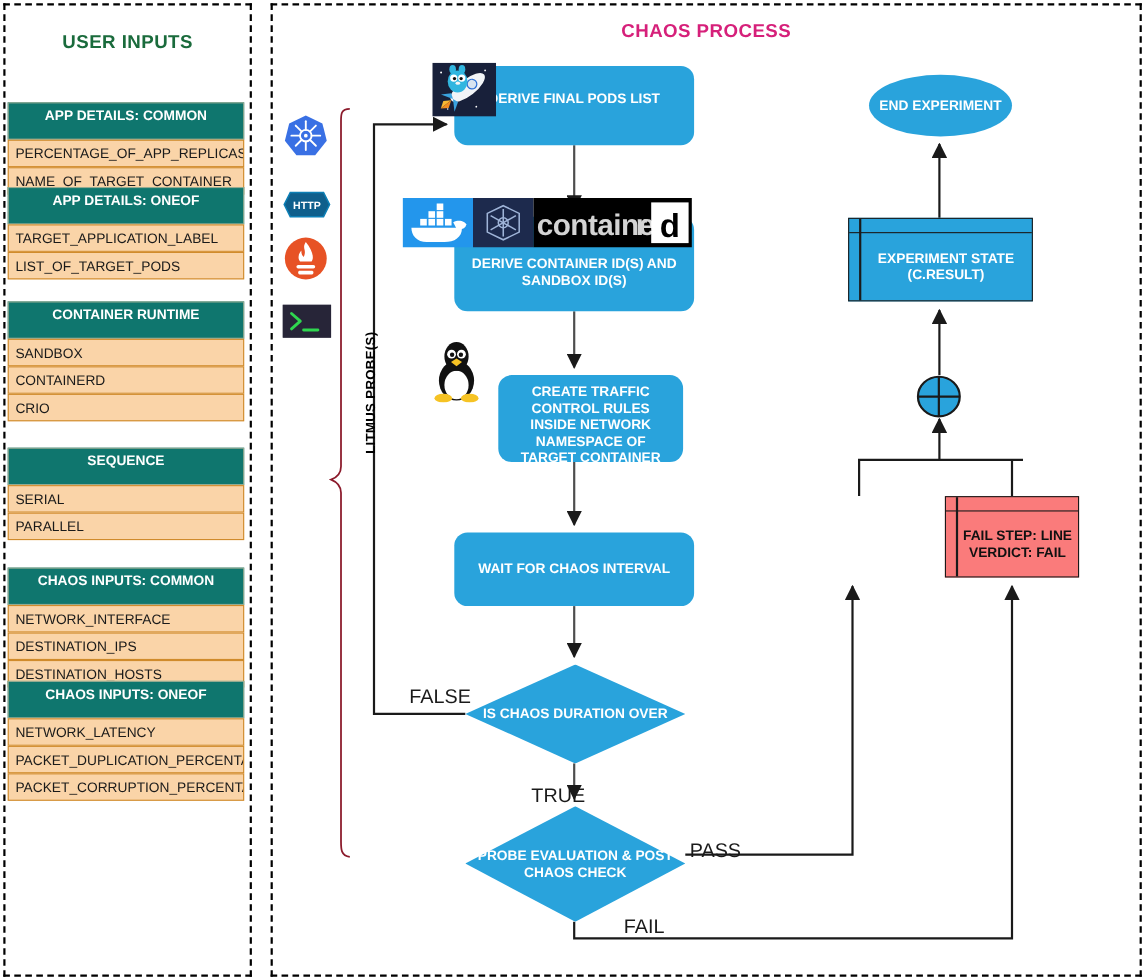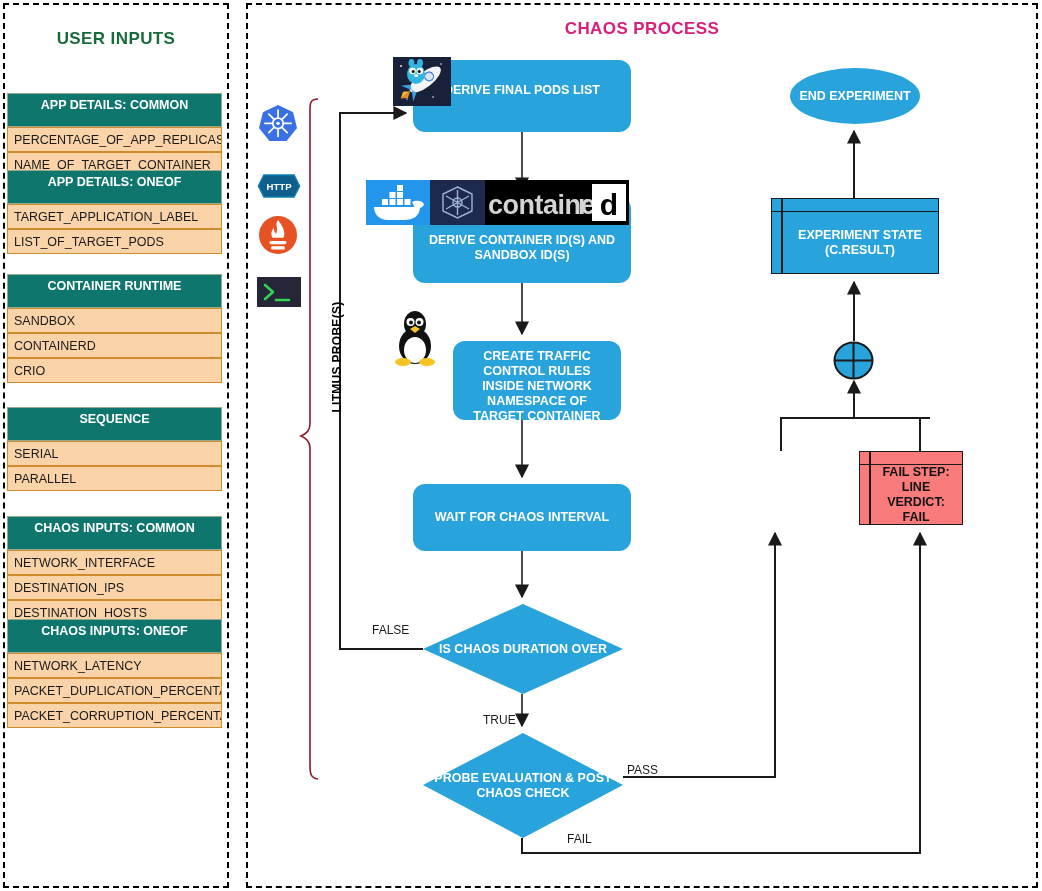--- a/index.html
+++ b/index.html
@@ -95,30 +95,30 @@
   .note .note-text{
     position:absolute;left:10px;top:13px;right:0;bottom:0;
     display:flex;align-items:center;justify-content:center;text-align:center;
     font-weight:bold;font-size:12.5px;line-height:15px;padding:2px 4px;
     box-sizing:border-box;
   }
   #node-exp-state{left:771px;top:198px;width:168px;height:76px;background:#29a3dc;}
   #node-exp-state .note-text{color:#fff;}
   #node-verdict-pass{left:721px;top:451px;width:120px;height:74px;background:#cce69b;}
   #node-verdict-pass .note-text{color:#111;}
-  #node-verdict-fail{left:859px;top:451px;width:104px;height:74px;background:#fa7b7b;}
+  #node-verdict-fail{left:859px;top:451px;width:122px;height:74px;background:#fa7b7b;}
   #node-verdict-fail .note-text{color:#111;}
 
   
   #node-junction{position:absolute;left:833px;top:341px;width:41px;height:39px;}
 
   
   #connectors{position:absolute;left:0;top:0;width:1042px;height:891px;pointer-events:none;}
   .edge-label{
-    position:absolute;font-size:12px;color:#1a1a1a;white-space:nowrap;
+    position:absolute;font-size:18px;color:#1a1a1a;white-space:nowrap;
   }
   #label-false{left:372px;top:623px;}
   #label-true{left:483px;top:713px;}
   #label-pass{left:627px;top:763px;}
   #label-fail{left:567px;top:832px;}
 
   
   .logo-strip{position:absolute;border-radius:11px;}
 </style>
 </head>

